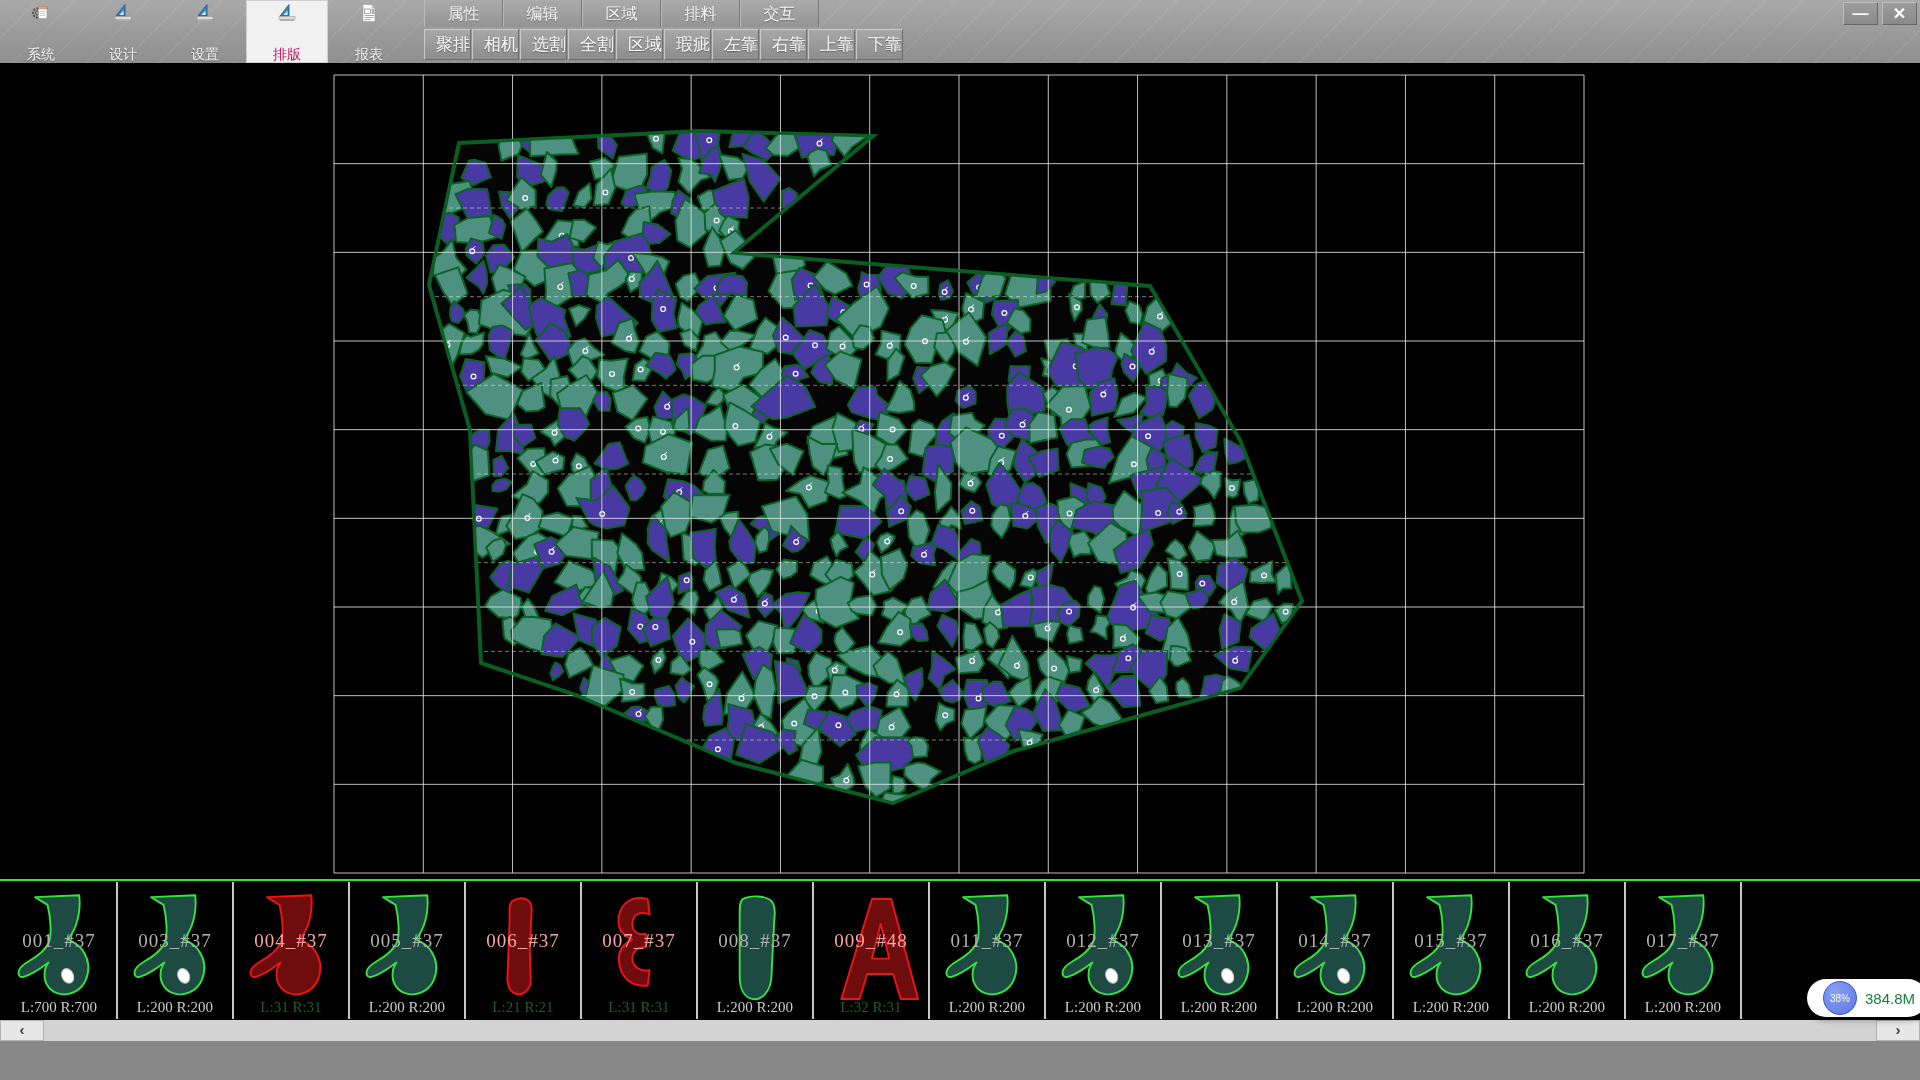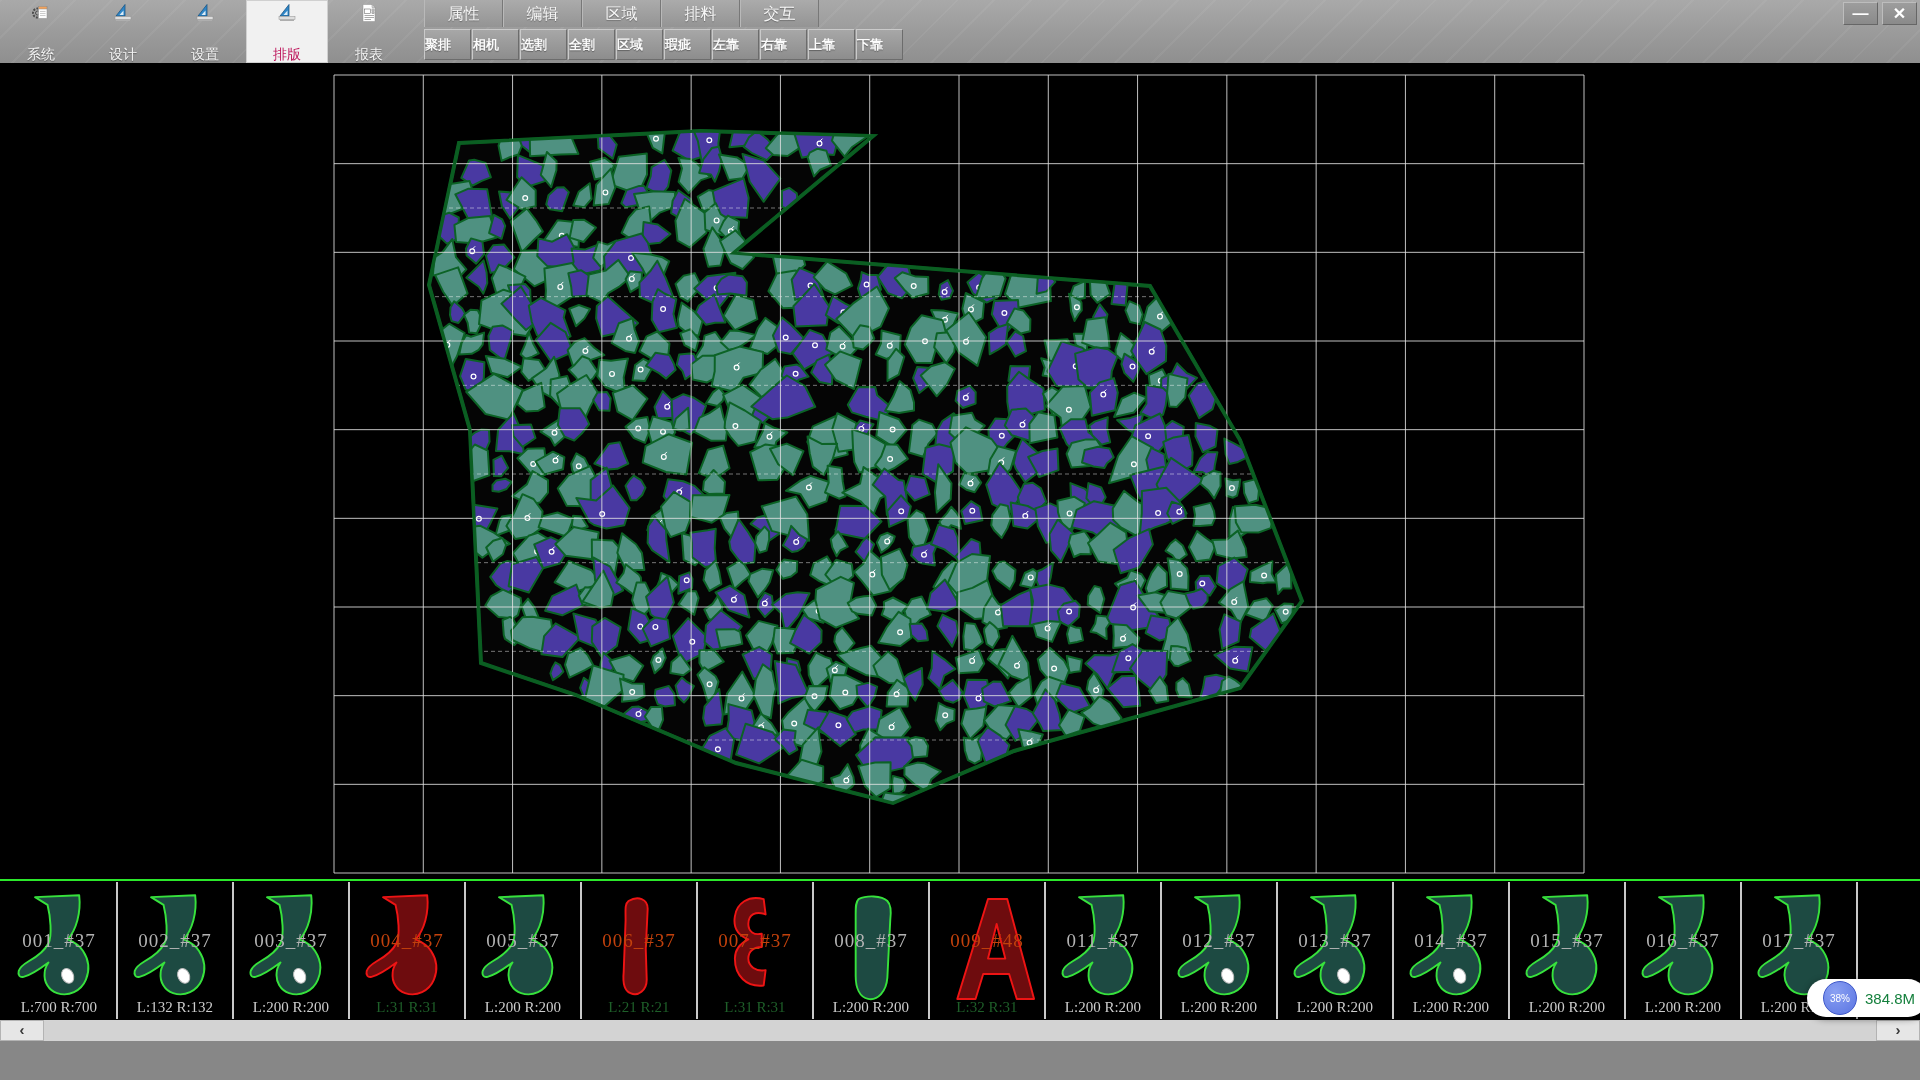--- a/index.html
+++ b/index.html
@@ -18,24 +18,24 @@
   .app-btn .lbl { font-size:14px; color:#f4f4f4; text-shadow:0 1px 1px #5d5d5d; line-height:18px; }
   .app-btn.active { background:#f1f1f1; box-shadow:inset 0 0 0 1px #d0d0d0; }
   .app-btn.active .lbl { color:#be185d; text-shadow:none; }
 
   .menu-row { position:absolute; left:424px; top:0; height:28px; display:flex; z-index:2; }
   .menu-btn { width:79px; height:27px; line-height:27px; text-align:center; font-size:16px;
               color:#f7f7f7; text-shadow:0 1px 1px #6a6a6a;
               border-left:1px solid #b9b9b9; border-right:1px solid #787878;
               background:linear-gradient(180deg,#ababab,#949494); cursor:default; }
   .tool-row { position:absolute; left:424px; top:29px; height:32px; display:flex; z-index:2; }
-  .tool-btn { width:47px; height:31px; line-height:29px; text-align:left; font-size:13px;
+  .tool-btn { width:47px; height:31px; line-height:29px; text-align:right; font-size:17px;
               color:#fbfbfb; text-shadow:0 1px 1px #616161; margin-right:1px;
               background:linear-gradient(180deg,#a7a7a7,#8d8d8d);
-              border:1px solid; border-color:#cacaca #6c6c6c #6c6c6c #cacaca; cursor:default;font-weight:bold; }
+              border:1px solid; border-color:#cacaca #6c6c6c #6c6c6c #cacaca; cursor:default; }
 
   .win-controls { position:absolute; right:3px; top:2px; display:flex; gap:4px; z-index:3; }
   .win-btn { width:35px; height:23px; display:flex; align-items:center; justify-content:center;
              color:#ffffff; font-size:16px; font-weight:bold;
              background:linear-gradient(180deg,#9d9d9d,#8a8a8a);
              border:1px solid; border-color:#bdbdbd #666 #666 #bdbdbd; cursor:default; }
 
   
   .canvas-wrap { position:absolute; left:0; top:63px; width:1920px; height:816px; background:#000; }
   .canvas-wrap svg { display:block; width:1920px; height:816px; }
@@ -46,21 +46,21 @@
                  padding-left:2px; }
   .part-cell { position:relative; flex:0 0 116px; height:137px; margin-top:1px;
                border-right:2px solid #c9c9c9; background:#000; }
   .part-cell svg { position:absolute; left:10px; top:2px; width:96px; height:130px; }
   .part-label { position:absolute; left:0; top:48px; width:100%; text-align:center;
                 font-family:"Liberation Serif", serif; font-size:19px; letter-spacing:1px; z-index:2; }
   .part-stats { position:absolute; left:0; bottom:3px; width:100%; text-align:center;
                 font-family:"Liberation Serif", serif; font-size:15px; z-index:2; }
   .part-cell.teal .part-label { color:#b3b3b3; }
   .part-cell.teal .part-stats { color:#cccccc; }
-  .part-cell.red .part-label { color:#c2410c; }
+  .part-cell.red .part-label { color:#fca5a5; }
   .part-cell.red .part-stats { color:#1e5f29; }
 
   
   .mem-badge { position:absolute; left:1807px; top:979px; height:38px; min-width:102px;
                background:#ffffff; border-radius:19px; display:flex; align-items:center;
                box-shadow:0 2px 7px rgba(0,0,0,.45); z-index:5; padding-right:12px; }
   .mem-circle { width:34px; height:34px; margin-left:16px; border-radius:50%;
                 background:radial-gradient(circle at 35% 30%, #7b96ef, #4a68dd);
                 border:1px solid #3d57c9; display:flex; align-items:center; justify-content:center;
                 color:#fff; font-size:10px; }
@@ -896,28 +896,20 @@
         <ellipse cx="58" cy="88" rx="6" ry="8" transform="rotate(-25 58 88)" fill="#ffffff" stroke="#bbbbbb" stroke-width="1"></ellipse>
       </svg>
       <div class="part-label">001_#37</div>
       <div class="part-stats">L:700 R:700</div>
     </div>
     <div class="part-cell teal">
       <svg viewBox="0 0 100 120">
         <path d="M24,6 L70,4 C72,22 67,40 58,50 C63,52 70,56 74,62 C80,71 81,82 77,92 C72,104 59,110 47,106 C38,103 33,94 34,85 C34,81 36,77 38,74 C30,80 20,87 12,89 C8,90 6,87 7,83 C8,79 12,76 17,73 C26,68 34,62 38,54 C42,46 40,26 37,14 Z" fill="#1d4a42" stroke="#37e23c" stroke-width="2" fill-rule="evenodd" stroke-linejoin="round"></path>
         <ellipse cx="58" cy="88" rx="6" ry="8" transform="rotate(-25 58 88)" fill="#ffffff" stroke="#bbbbbb" stroke-width="1"></ellipse>
       </svg>
-      <div class="part-label">002_#37</div>
-      <div class="part-stats">L:132 R:132</div>
-    </div>
-    <div class="part-cell teal">
-      <svg viewBox="0 0 100 120">
-        <path d="M24,6 L70,4 C72,22 67,40 58,50 C63,52 70,56 74,62 C80,71 81,82 77,92 C72,104 59,110 47,106 C38,103 33,94 34,85 C34,81 36,77 38,74 C30,80 20,87 12,89 C8,90 6,87 7,83 C8,79 12,76 17,73 C26,68 34,62 38,54 C42,46 40,26 37,14 Z" fill="#1d4a42" stroke="#37e23c" stroke-width="2" fill-rule="evenodd" stroke-linejoin="round"></path>
-        <ellipse cx="58" cy="88" rx="6" ry="8" transform="rotate(-25 58 88)" fill="#ffffff" stroke="#bbbbbb" stroke-width="1"></ellipse>
-      </svg>
       <div class="part-label">003_#37</div>
       <div class="part-stats">L:200 R:200</div>
     </div>
     <div class="part-cell red">
       <svg viewBox="0 0 100 120">
         <path d="M24,6 L70,4 C72,22 67,40 58,50 C63,52 70,56 74,62 C80,71 81,82 77,92 C72,104 59,110 47,106 C38,103 33,94 34,85 C34,81 36,77 38,74 C30,80 20,87 12,89 C8,90 6,87 7,83 C8,79 12,76 17,73 C26,68 34,62 38,54 C42,46 40,26 37,14 Z" fill="#6e0c0e" stroke="#ee1414" stroke-width="2" fill-rule="evenodd" stroke-linejoin="round"></path>
       </svg>
       <div class="part-label">004_#37</div>
       <div class="part-stats">L:31 R:31</div>
     </div>

